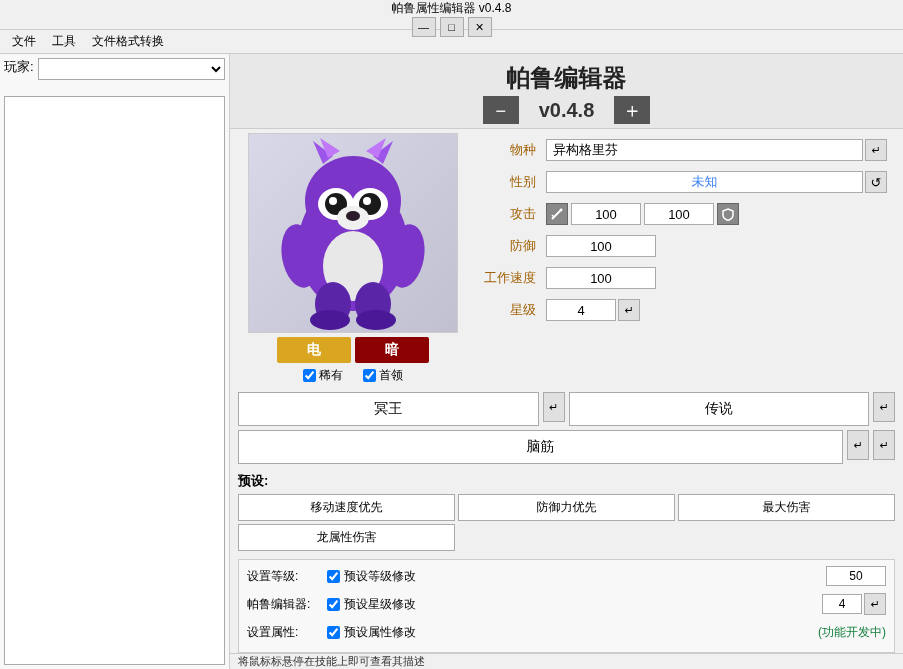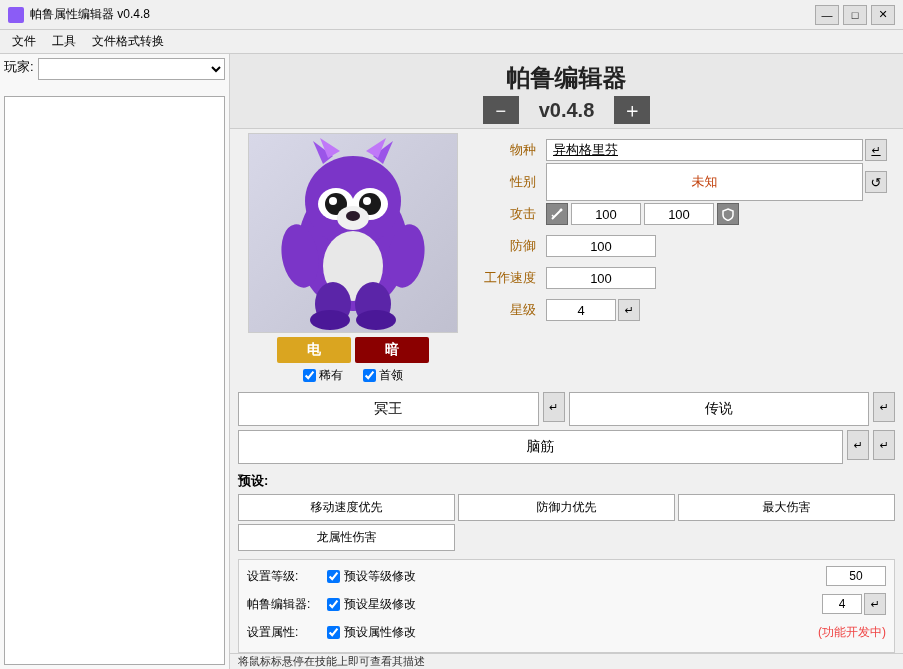--- a/index.html
+++ b/index.html
@@ -11,20 +11,21 @@
       height: 669px;
       overflow: hidden;
     }
     .title-bar {
       background: #f0f0f0;
       height: 30px;
       display: flex;
       align-items: center;
       padding: 0 8px;
       border-bottom: 1px solid #ccc;
+      flex-direction: column;
     }
     .title-bar-icon {
       width: 16px; height: 16px;
       background: #8B5CF6;
       border-radius: 2px;
       margin-right: 6px;
     }
     .title-bar-text { flex: 1; font-size: 12px; }
     .title-bar-controls { display: flex; gap: 4px; }
     .title-btn {
@@ -184,21 +185,20 @@
       align-items: center;
       justify-content: center;
       font-size: 13px;
     }
     .stat-value-medium {
       width: 110px;
     }
     .species-row {
       display: flex;
       align-items: center;
-      text-decoration: underline;
     }
     .species-value {
       background: white;
       border: 1px solid #aaa;
       height: 22px;
       flex: 1;
       display: flex;
       align-items: center;
       padding-left: 6px;
       font-size: 13px;
@@ -207,27 +207,27 @@
       width: 22px; height: 22px;
       background: #e0e0e0;
       border: 1px solid #aaa;
       cursor: pointer;
       display: flex; align-items: center; justify-content: center;
       font-size: 11px;
     }
     .gender-value {
       background: white;
       border: 1px solid #aaa;
-      height: 38px;
+      height: 22px;
       flex: 1;
       display: flex;
       align-items: center;
       justify-content: center;
       font-size: 13px;
-      color: #c2410c;
+      color: #3b82f6;
     }
     .refresh-btn {
       width: 22px; height: 22px;
       background: #e0e0e0;
       border: 1px solid #aaa;
       cursor: pointer;
       display: flex; align-items: center; justify-content: center;
       font-size: 13px;
     }
     .attack-row {
@@ -559,21 +559,21 @@
           <div class="config-num">4</div>
           <button class="arrow-btn">↵</button>
         </div>
       </div>
       <div class="config-row">
         <span class="config-label">设置属性:</span>
         <div class="config-check">
           <input type="checkbox" checked="" style="">
           <span>预设属性修改</span>
         </div>
-        <span style="font-size:12px; color:#ef4444; margin-left:10px;">(功能开发中)</span>
+        <span style="font-size:12px; color:#15803d; margin-left:10px;">(功能开发中)</span>
       </div>
     </div>
 
     <div class="status-bar">
       <span>将鼠标标悬停在技能上即可查看其描述</span>
     </div>
 
   </div>
 </div>
 

